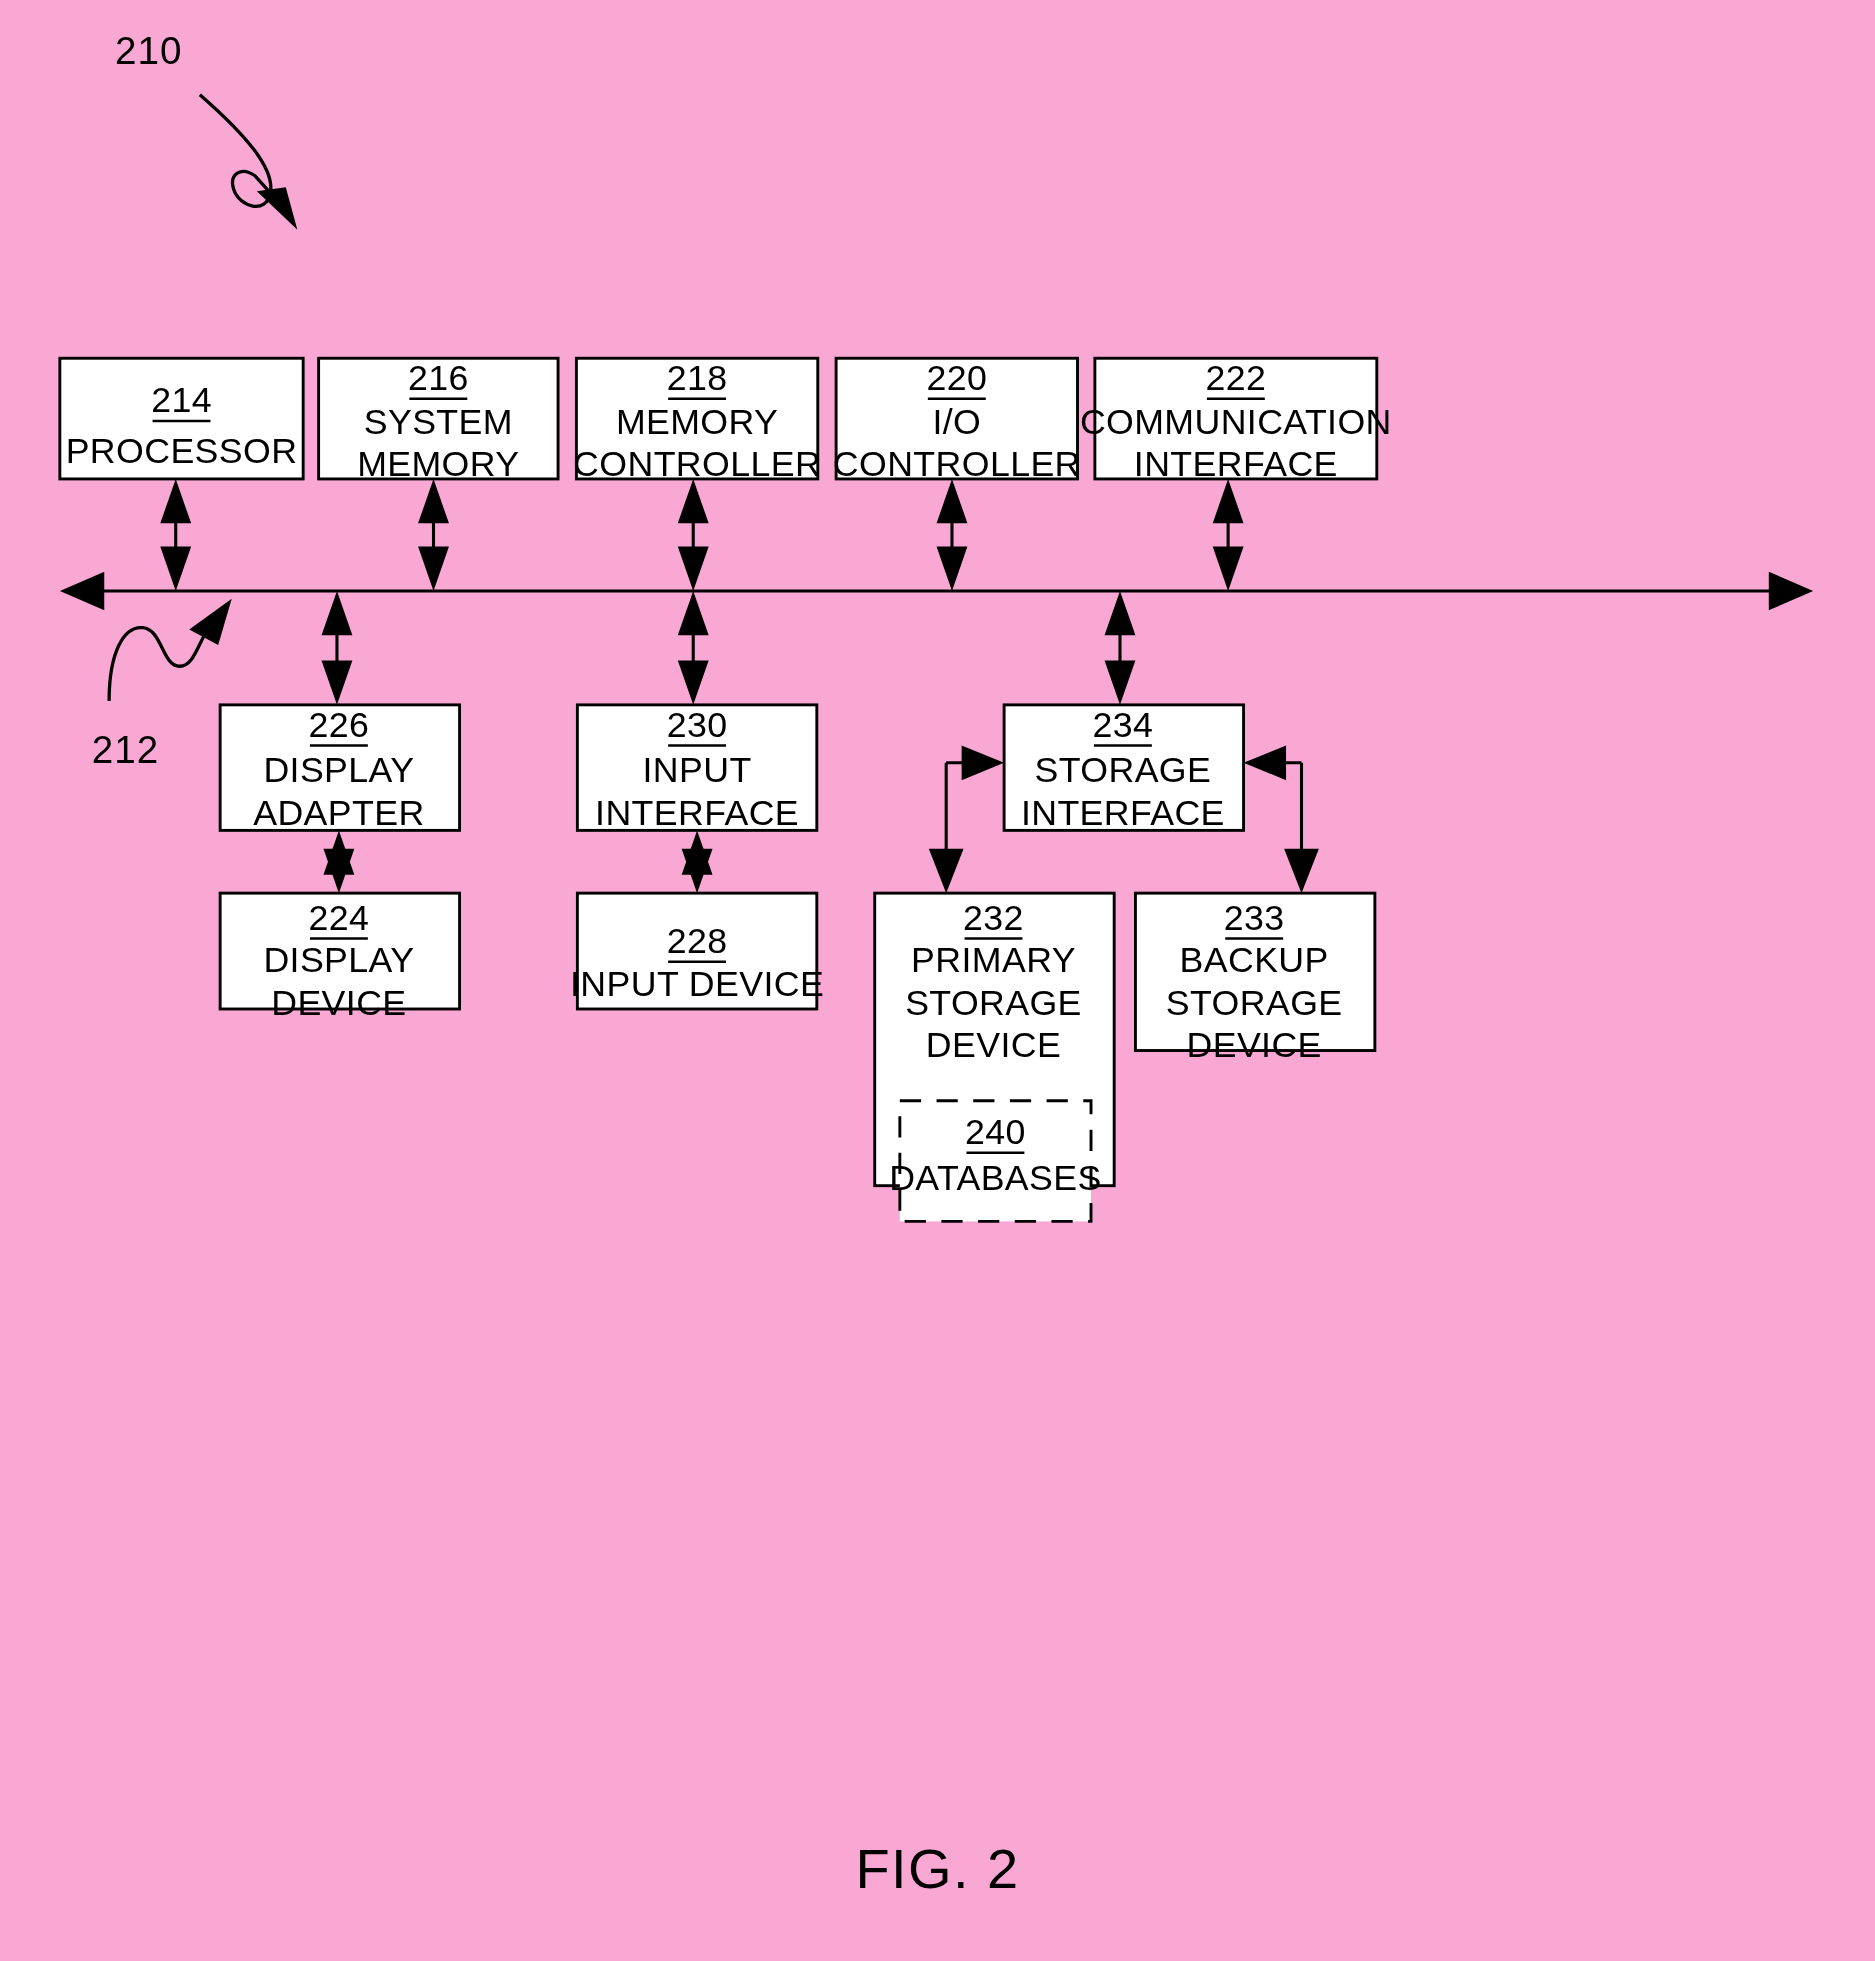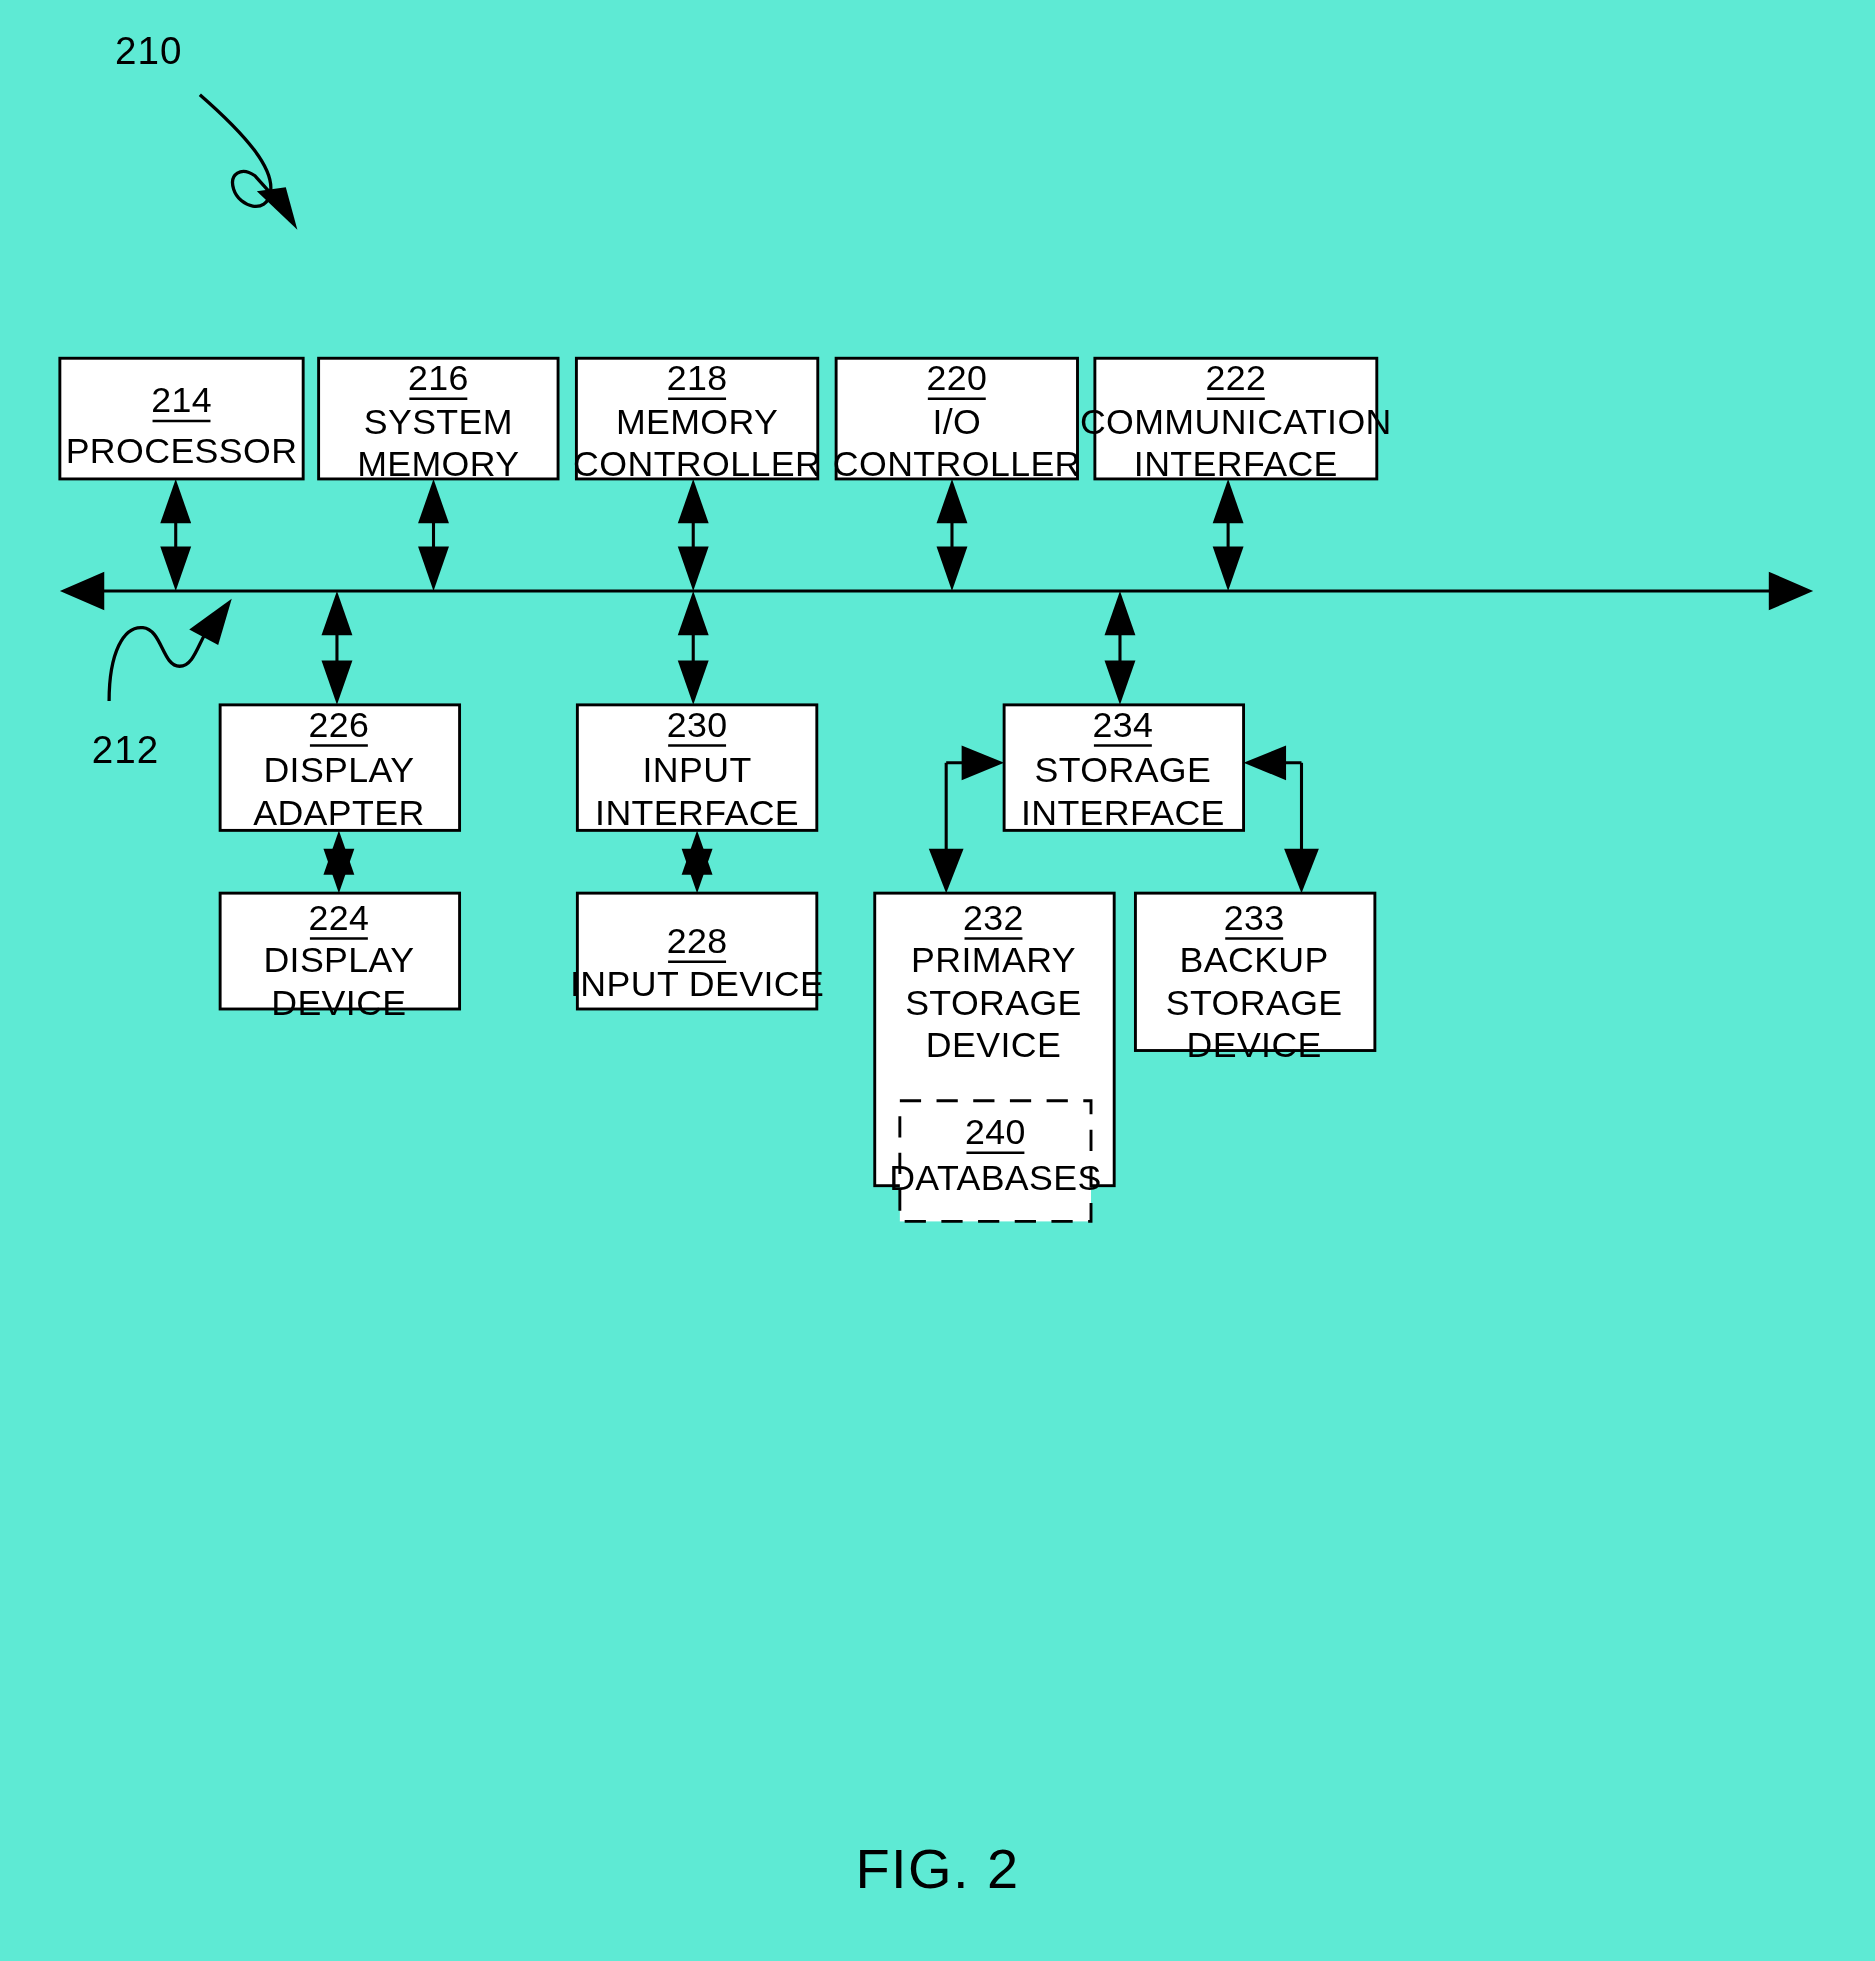--- a/index.html
+++ b/index.html
@@ -10,21 +10,21 @@
   body {
     width: 1875px;
     height: 1962px;
     font-family: "Liberation Sans", sans-serif;
     overflow: hidden;
   }
   #figure-root {
     position: relative;
     width: 1875px;
     height: 1962px;
-    background: #5eead4;
+    background: #f9a8d4;
   }
   svg.figure-canvas {
     position: absolute;
     top: 0;
     left: 0;
     width: 1875px;
     height: 1962px;
   }
   .box-rect {
     fill: #ffffff;

